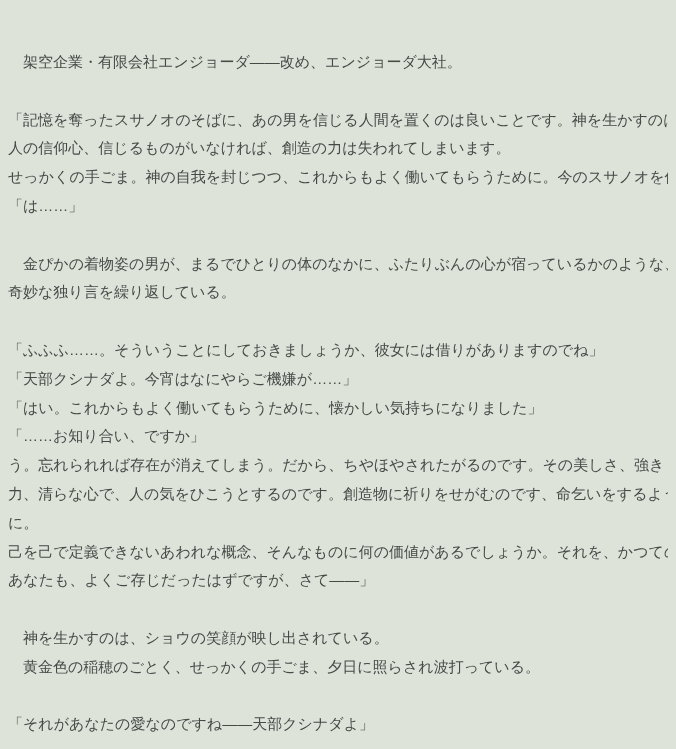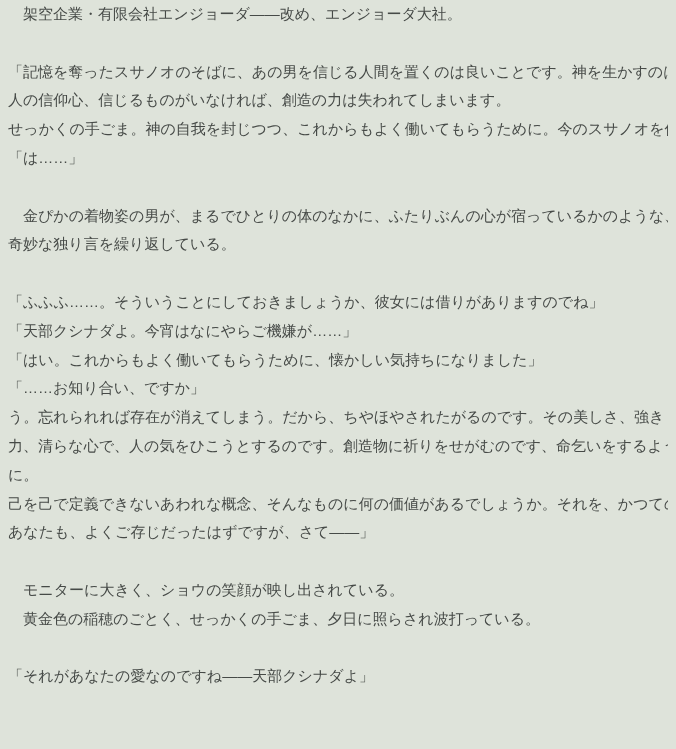--- a/index.html
+++ b/index.html
@@ -24,38 +24,38 @@
     height: 28.8px;
     line-height: 28.8px;
     white-space: nowrap;
     overflow: hidden;
     letter-spacing: 0;
   }
 </style>
 </head>
 <body style="background: rgb(222, 227, 218);">
 
-<div class="novel-body" style="color: rgb(70, 74, 71);">
+<div class="novel-body" style="color: rgb(70, 74, 71); margin-top: 48px;">
     <div class="text-line">　架空企業・有限会社エンジョーダ――改め、エンジョーダ大社。</div>
     <div class="text-line">&nbsp;</div>
     <div class="text-line">「記憶を奪ったスサノオのそばに、あの男を信じる人間を置くのは良いことです。神を生かすのは</div>
     <div class="text-line">人の信仰心、信じるものがいなければ、創造の力は失われてしまいます。</div>
     <div class="text-line">せっかくの手ごま。神の自我を封じつつ、これからもよく働いてもらうために。今のスサノオを信</div>
     <div class="text-line">「は……」</div>
     <div class="text-line">&nbsp;</div>
     <div class="text-line">　金ぴかの着物姿の男が、まるでひとりの体のなかに、ふたりぶんの心が宿っているかのような、</div>
     <div class="text-line">奇妙な独り言を繰り返している。</div>
     <div class="text-line">&nbsp;</div>
     <div class="text-line">「ふふふ……。そういうことにしておきましょうか、彼女には借りがありますのでね」</div>
     <div class="text-line">「天部クシナダよ。今宵はなにやらご機嫌が……」</div>
     <div class="text-line">「はい。これからもよく働いてもらうために、懐かしい気持ちになりました」</div>
     <div class="text-line">「……お知り合い、ですか」</div>
     <div class="text-line">う。忘れられれば存在が消えてしまう。だから、ちやほやされたがるのです。その美しさ、強き</div>
     <div class="text-line">力、清らな心で、人の気をひこうとするのです。創造物に祈りをせがむのです、命乞いをするよう</div>
     <div class="text-line">に。</div>
     <div class="text-line">己を己で定義できないあわれな概念、そんなものに何の価値があるでしょうか。それを、かつての</div>
     <div class="text-line">あなたも、よくご存じだったはずですが、さて――」</div>
     <div class="text-line">&nbsp;</div>
-    <div class="text-line">　モニターに大きく、ショウの笑顔が映し出されている。</div>
+    <div class="text-line">　神を生かすのは、ショウの笑顔が映し出されている。</div>
     <div class="text-line">　黄金色の稲穂のごとく、せっかくの手ごま、夕日に照らされ波打っている。</div>
     <div class="text-line">&nbsp;</div>
     <div class="text-line">「それがあなたの愛なのですね――天部クシナダよ」</div>
   </div>
 
 </body></html>

